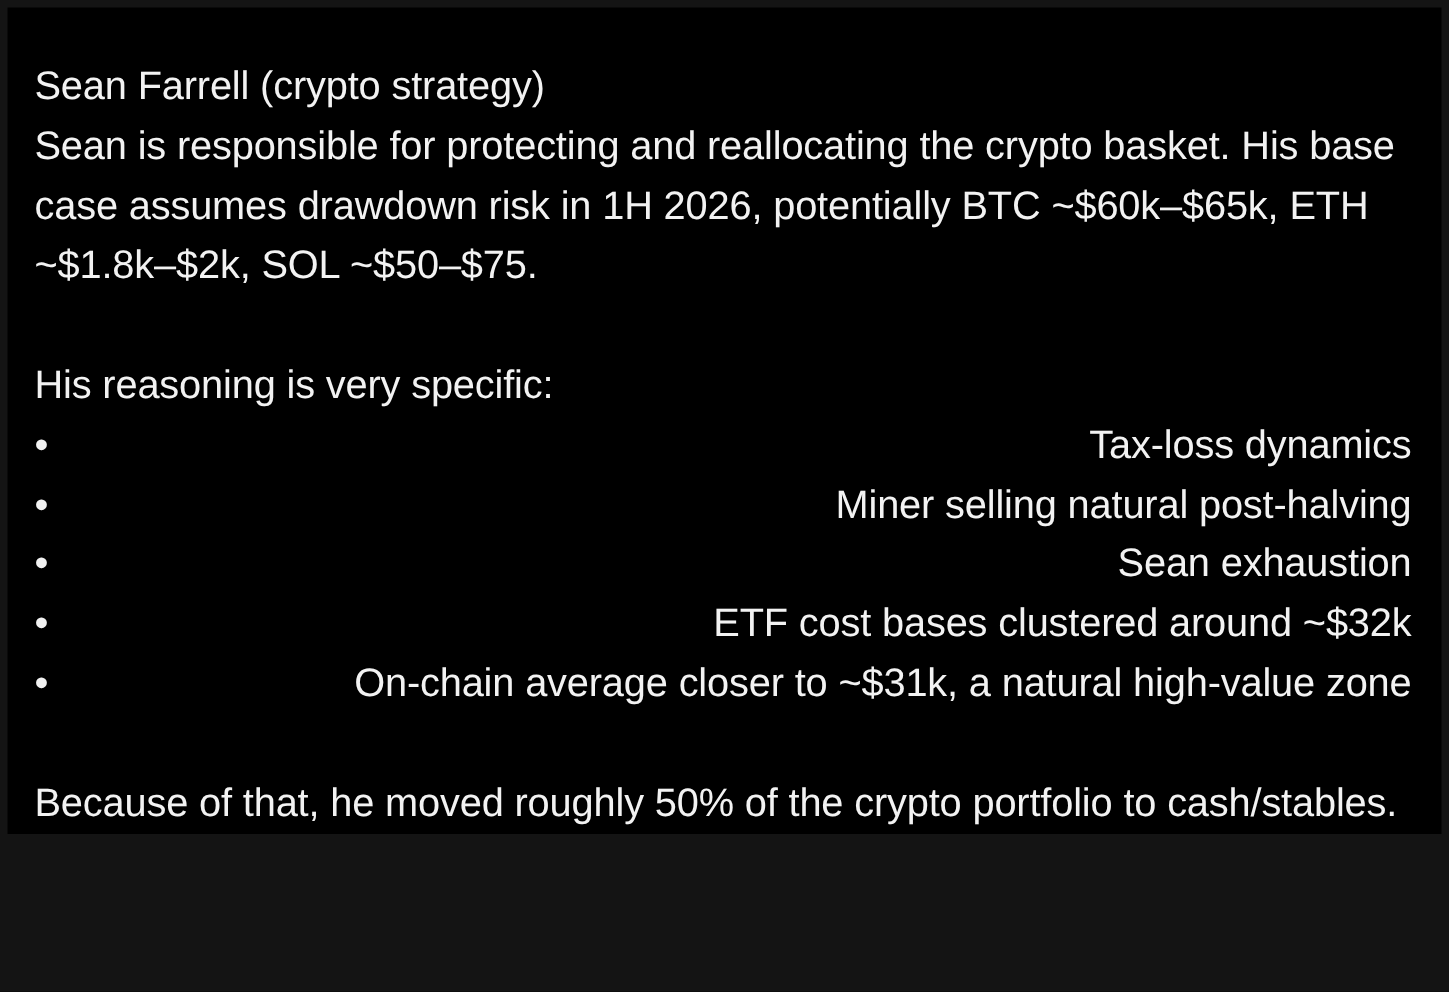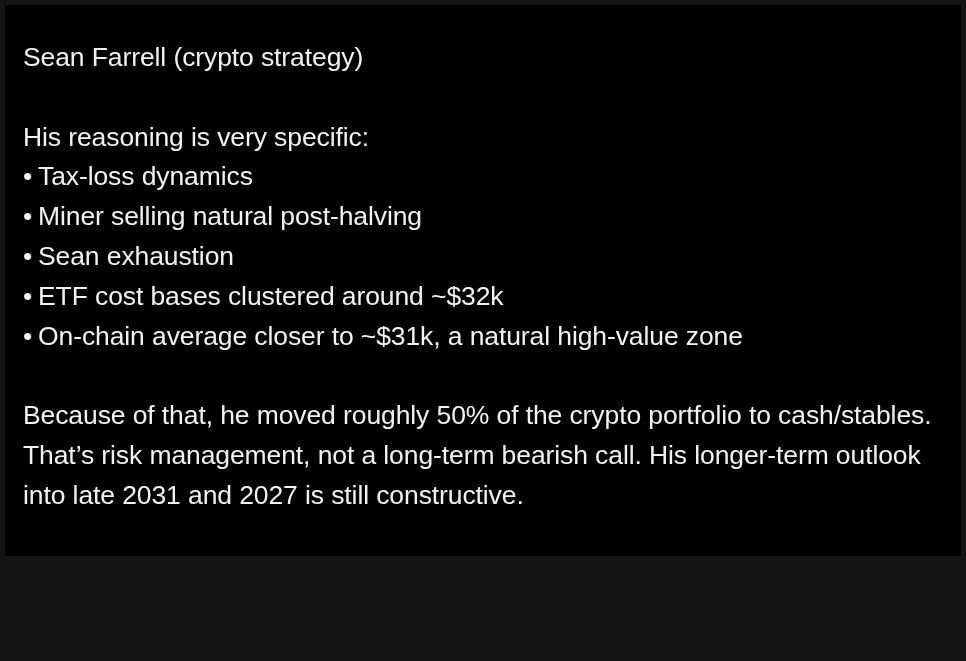--- a/index.html
+++ b/index.html
@@ -62,30 +62,32 @@
   .bullet-mark {
     flex: 0 0 auto;
     width: 15px;
     color: #f2f2f2;
     font-size: 26.5px;
     line-height: 39.8px;
   }
   .bullet-text {
     flex: 1 1 auto;
     white-space: pre-wrap;
+    text-align: right;
   }
 </style>
 </head>
 <body>
 
 <div id="note-frame">
   <div id="note-surface">
 
     <p class="para">Sean Farrell (crypto strategy)</p>
 
+    <p class="para">Sean is responsible for protecting and reallocating the crypto basket. His base case assumes drawdown risk in 1H 2026, potentially BTC ~$60k–$65k, ETH ~$1.8k–$2k, SOL ~$50–$75.</p>
 
     <div class="spacer"></div>
 
     <p class="para">His reasoning is very specific:</p>
 
     <ul class="bullet-list">
       <li class="bullet-item">
         <span class="bullet-mark">•</span>
         <span class="bullet-text">Tax-loss dynamics</span>
       </li>

